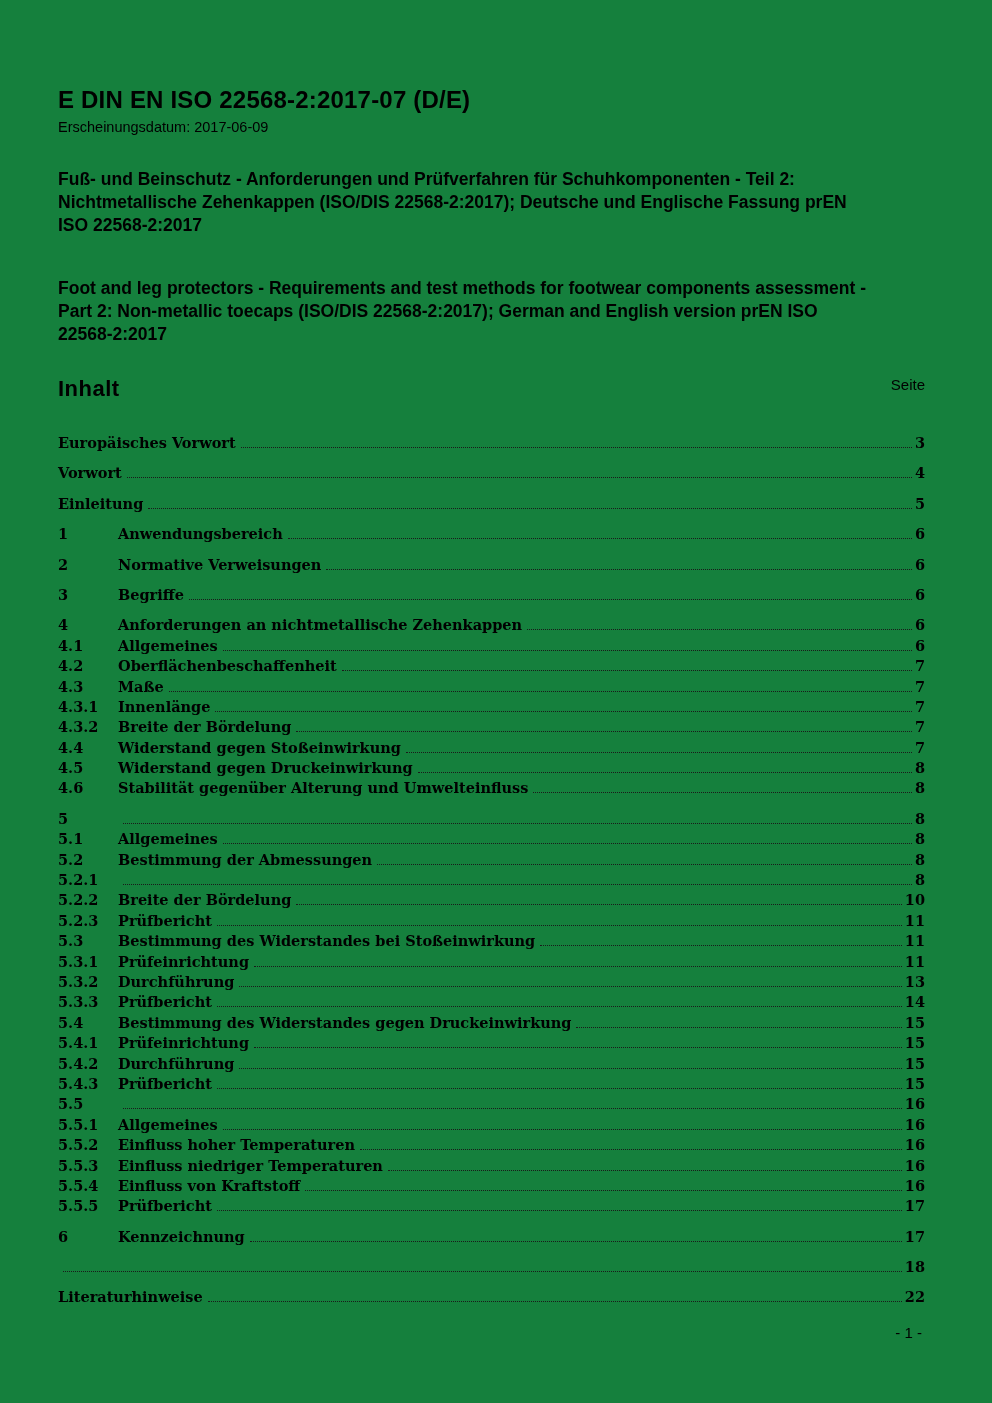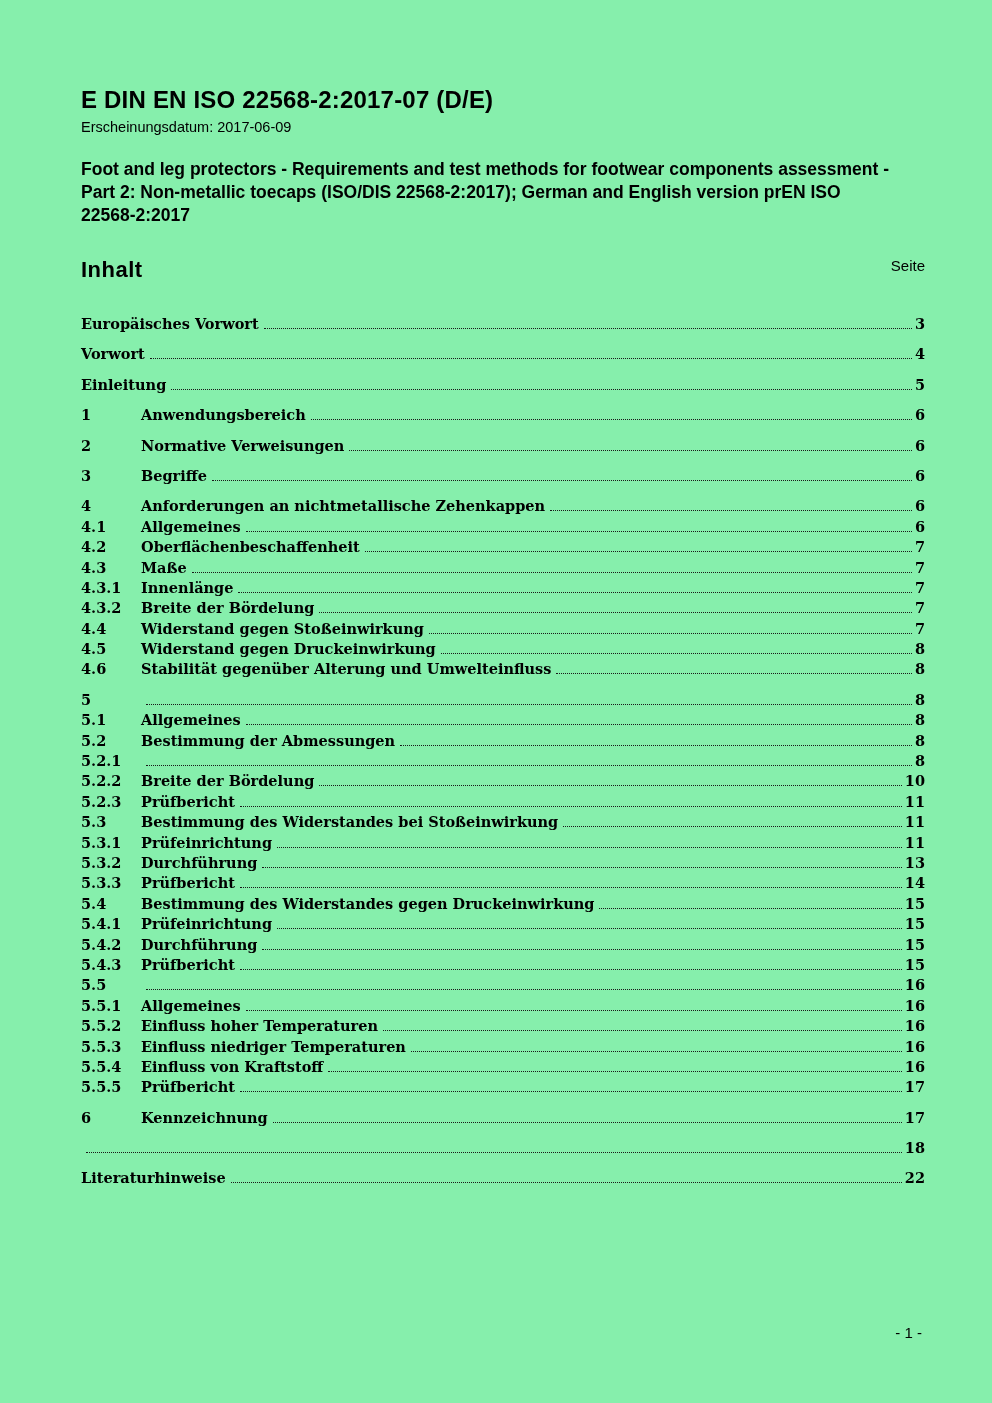--- a/index.html
+++ b/index.html
@@ -8,41 +8,41 @@
     width: 992px;
     height: 1403px;
     position: relative;
     font-family: "Liberation Sans", sans-serif;
     color: #000;
   }
   .page {
     position: absolute;
     top: 0; left: 0;
     width: 992px; height: 1403px;
-    background: #86efac;
-    padding: 86px 67px 0 81px;
+    background: #15803d;
+    padding: 86px 67px 0 58px;
   }
   .doc-title {
     font-size: 24px;
     font-weight: bold;
     letter-spacing: 0.2px;
     font-family: "Liberation Sans", sans-serif;
   }
   .publish-date {
     font-size: 14.5px;
     margin-top: 5px;
   }
   .title-block {
     font-weight: bold;
     font-size: 17.5px;
     line-height: 23px;
     margin-top: 33px;
     max-width: 812px;
   }
-  .title-block.en { margin-top: 23px; }
+  .title-block.en { margin-top: 40px; }
   .inhalt-row {
     margin-top: 30px;
     display: flex;
     align-items: flex-start;
     justify-content: space-between;
   }
   .inhalt-heading {
     font-size: 22px;
     font-weight: bold;
     letter-spacing: 0.5px;
@@ -92,20 +92,21 @@
 </style>
 </head>
 <body>
 
 <div class="page">
 
   <div class="doc-title">E DIN EN ISO 22568-2:2017-07 (D/E)</div>
 
   <div class="publish-date">Erscheinungsdatum: 2017-06-09</div>
 
+  <div class="title-block de">Fuß- und Beinschutz - Anforderungen und Prüfverfahren für Schuhkomponenten - Teil 2: Nichtmetallische Zehenkappen (ISO/DIS 22568-2:2017); Deutsche und Englische Fassung prEN ISO 22568-2:2017</div>
 
   <div class="title-block en">Foot and leg protectors - Requirements and test methods for footwear components assessment - Part 2: Non-metallic toecaps (ISO/DIS 22568-2:2017); German and English version prEN ISO 22568-2:2017</div>
 
   <div class="inhalt-row">
     <div class="inhalt-heading">Inhalt</div>
     <div class="seite-label">Seite</div>
   </div>
 
   <div class="toc">
       <div class="toc-row gap no-num">

